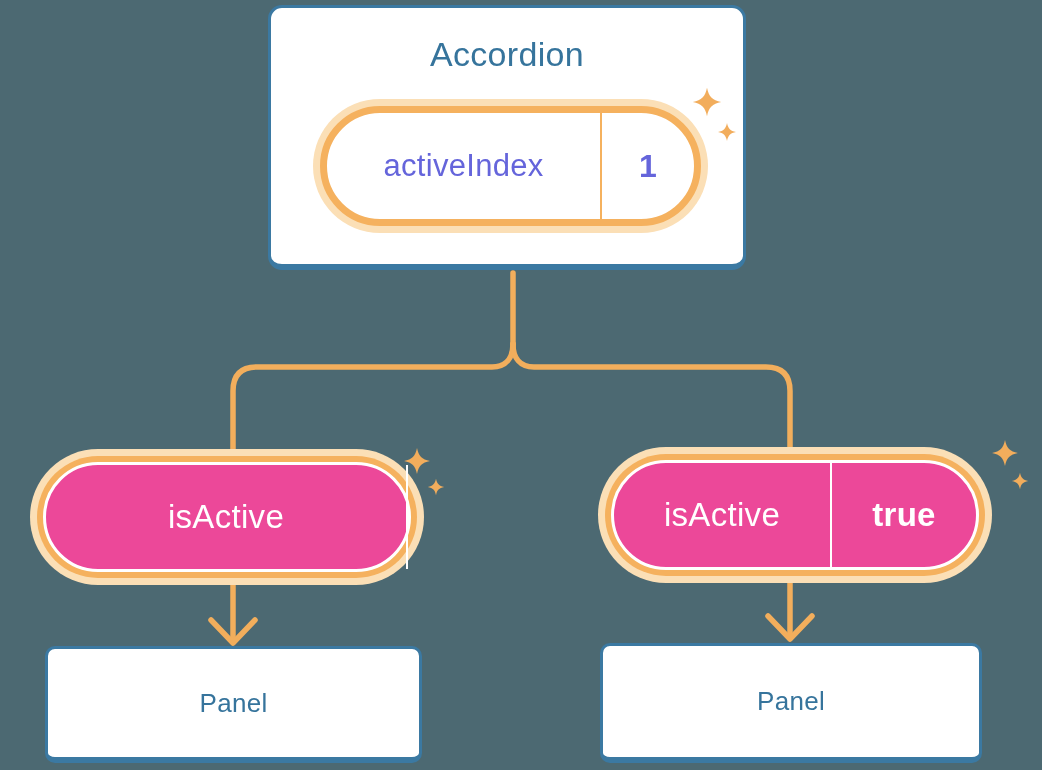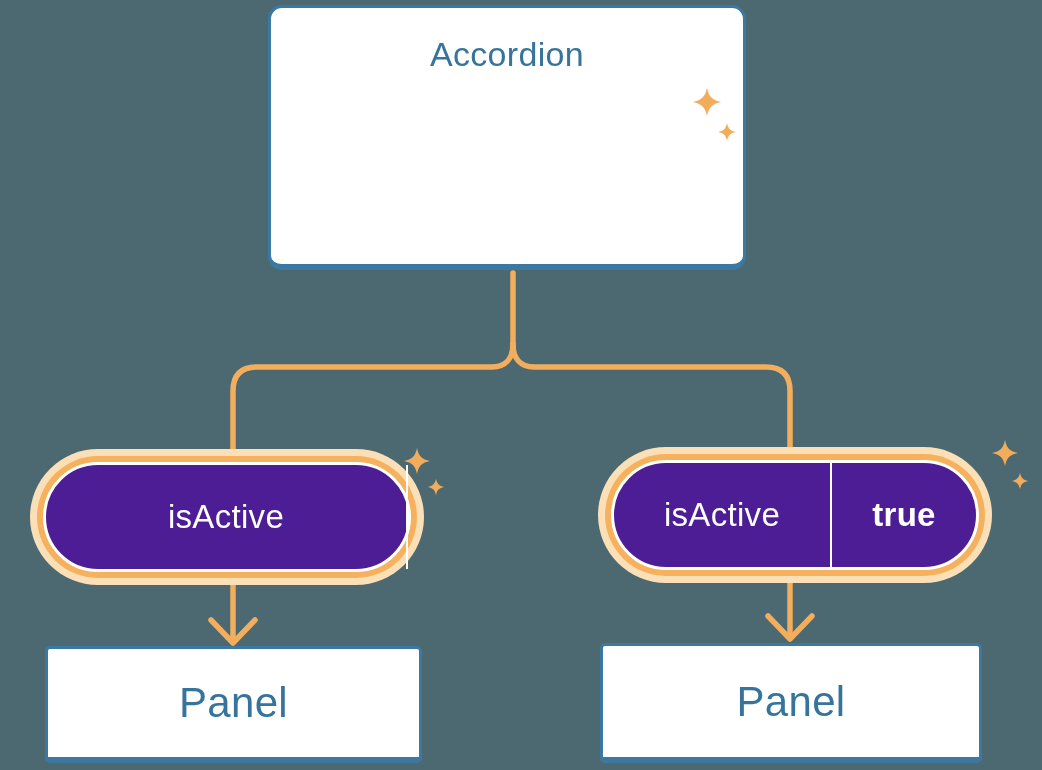--- a/index.html
+++ b/index.html
@@ -31,22 +31,22 @@
   .card-title{
     margin-top:27px;
     text-align:center;
     font-size:34px;
     font-weight:400;
     letter-spacing:.3px;
     color:#36749c;
   }
   .panel{
     display:flex;align-items:center;justify-content:center;
-    font-size:42px;font-weight:500;letter-spacing:.3px;
-    border-radius:5px;
+    font-size:26px;font-weight:500;letter-spacing:.3px;
+    border-radius:10px;
   }
   .panel-left{left:45px;top:646px;width:377px;height:117px;}
   .panel-right{left:600px;top:643px;width:382px;height:120px;}
 
   
   .pill{
     position:absolute;
     box-sizing:border-box;
     display:flex;align-items:stretch;
     border-radius:999px;
@@ -54,21 +54,21 @@
   .pill-top{
     left:320px;top:106px;width:381px;height:120px;
     background:#ffffff;
     border:7px solid #f5b15e;
     box-shadow:0 0 0 7px #fbdfb6;
     color:#6565db;
   }
   .pill-top .pill-divider{background:#f5b15e;}
   .pill-bottom{
     height:110px;width:368px;
-    background:#4c1d95;
+    background:#ec4899;
     border:3px solid #ffffff;
     box-shadow:0 0 0 6px #f5b15e,0 0 0 13px #fbdfb6;
     color:#ffffff;
   }
   .pill-bottom .pill-divider{background:#ffffff;}
   .pill-left{left:43px;top:462px;}
   .pill-right{left:611px;top:460px;}
 
   .pill-label{
     flex:1;
@@ -107,20 +107,25 @@
     <g>
       <path class="connector" d="M790 582 L790 637"></path>
       <path class="connector" d="M768 616 L790 639 L812 616"></path>
     </g>
   </svg>
 
   <div class="bluecard card-accordion">
     <div class="card-title">Accordion</div>
   </div>
 
+  <div class="pill pill-top">
+    <span class="pill-label">activeIndex</span>
+    <span class="pill-divider"></span>
+    <span class="pill-value">1</span>
+  </div>
 
   <div class="pill pill-bottom pill-left">
     <span class="pill-label">isActive</span>
     <span class="pill-divider"></span>
   </div>
 
   <div class="pill pill-bottom pill-right">
     <span class="pill-label">isActive</span>
     <span class="pill-divider"></span>
     <span class="pill-value">true</span>

